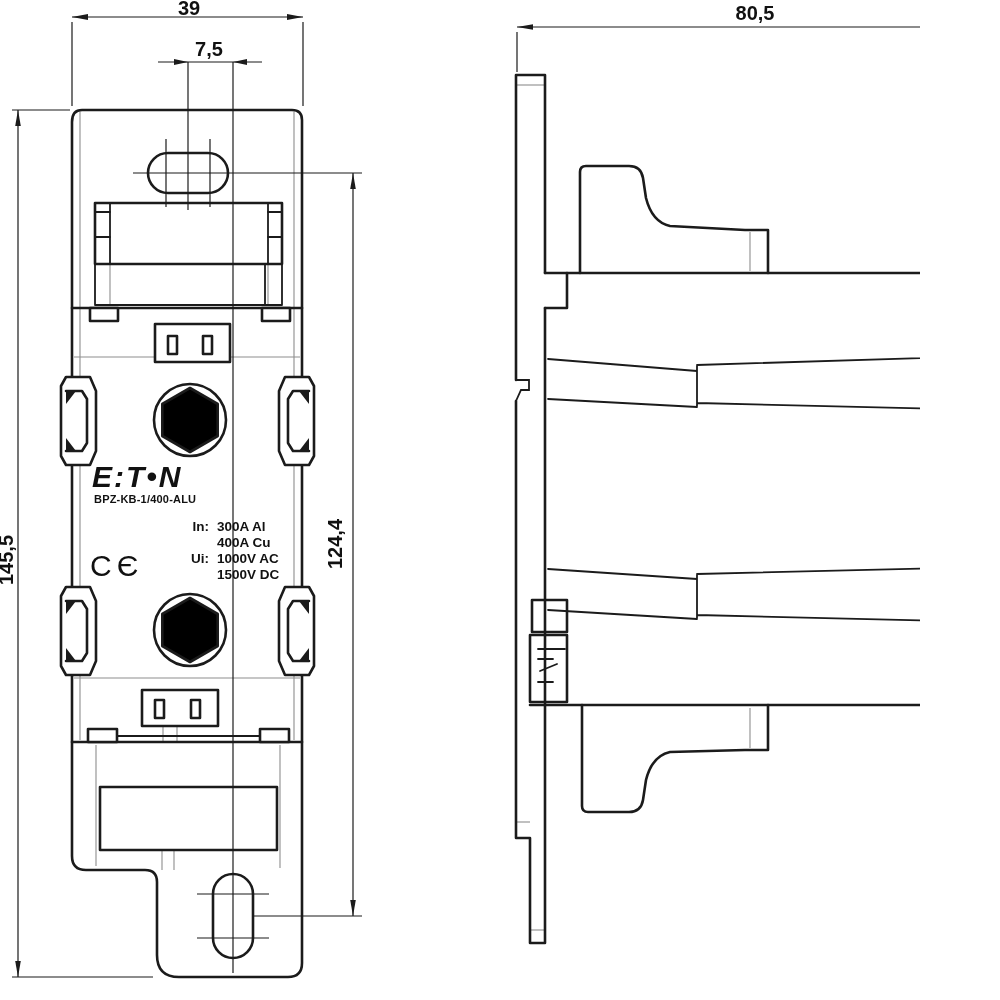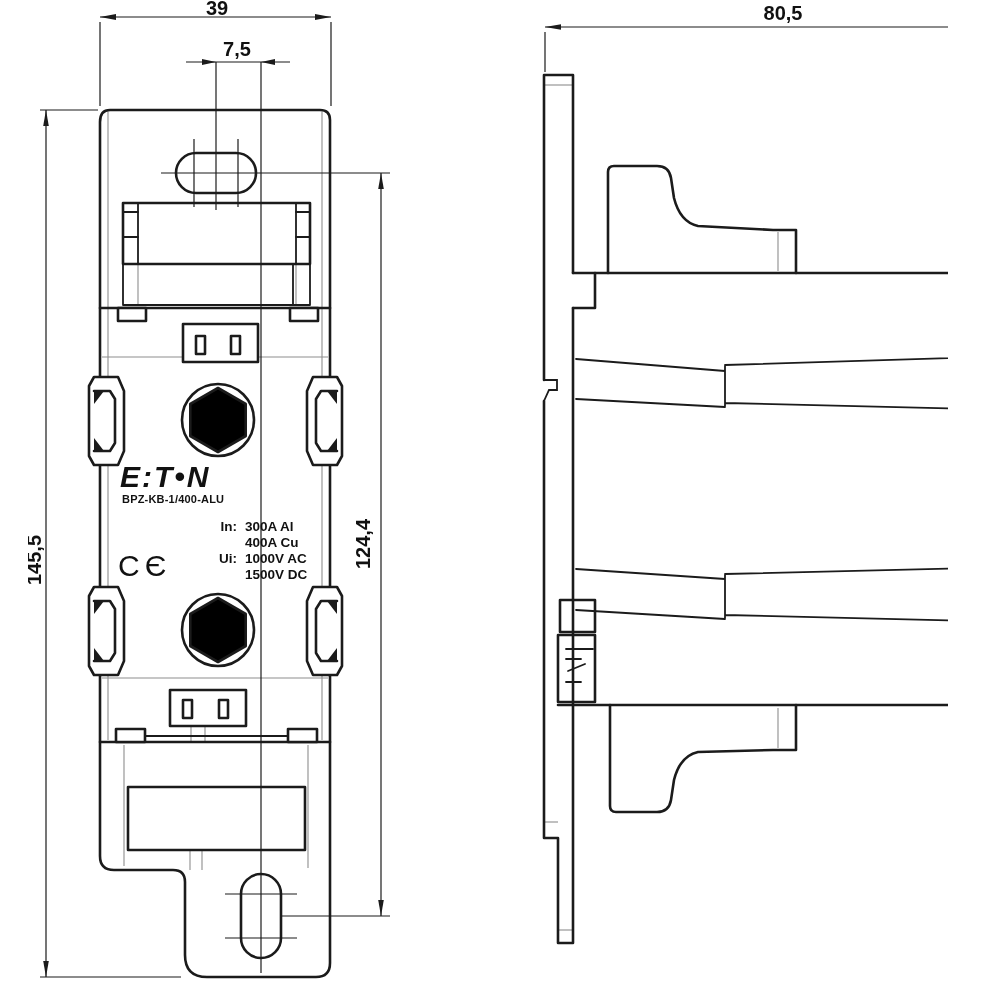--- a/index.html
+++ b/index.html
@@ -1,17 +1,17 @@
 <!DOCTYPE html>
 <html><head>
 <meta charset="utf-8">
 <style>
   html,body{margin:0;padding:0;background:#ffffff;}
   .page{width:920px;height:1000px;background:#ffffff;position:relative;overflow:hidden;
-        font-family:"Liberation Sans", sans-serif;padding-left:28px;}
+        font-family:"Liberation Sans", sans-serif;}
   svg{display:block;}
   path,rect,circle,polyline,ellipse{fill:none;}
   .wf{fill:#ffffff;}
   g.main{stroke-width:2.6;stroke-linejoin:round;stroke-linecap:round;}
   g.med{stroke-width:1.8;stroke-linecap:round;}
   g.thin{stroke-width:1.2;stroke-linecap:butt;}
   g.light{stroke-width:1.1;stroke-linecap:butt;}
   text{fill:#111;}
   .dimtxt{font-size:20px;font-weight:bold;}
   .logotxt{font-size:30px;font-weight:900;font-style:italic;letter-spacing:2px;}

